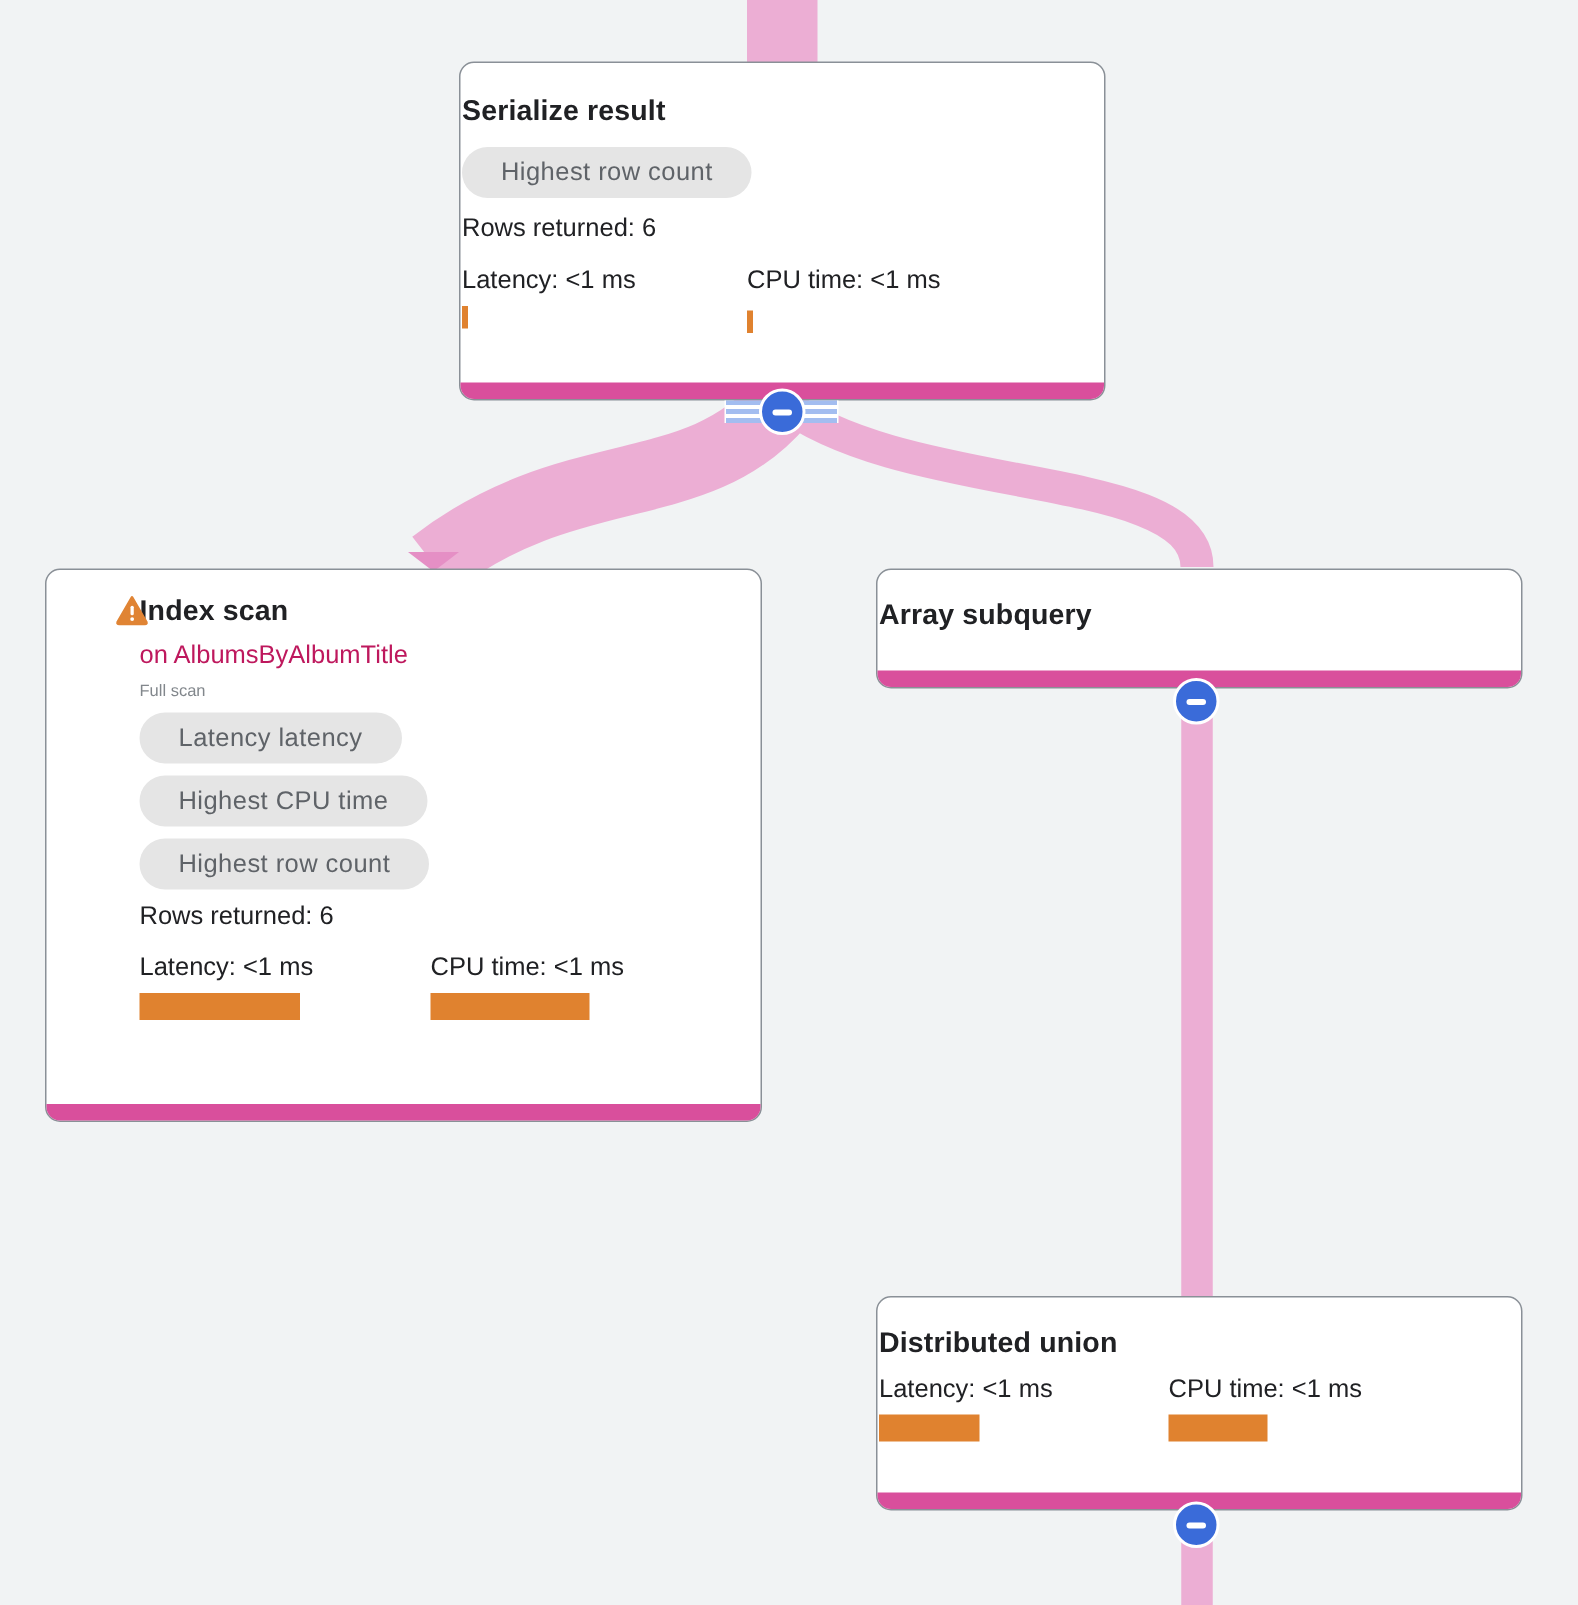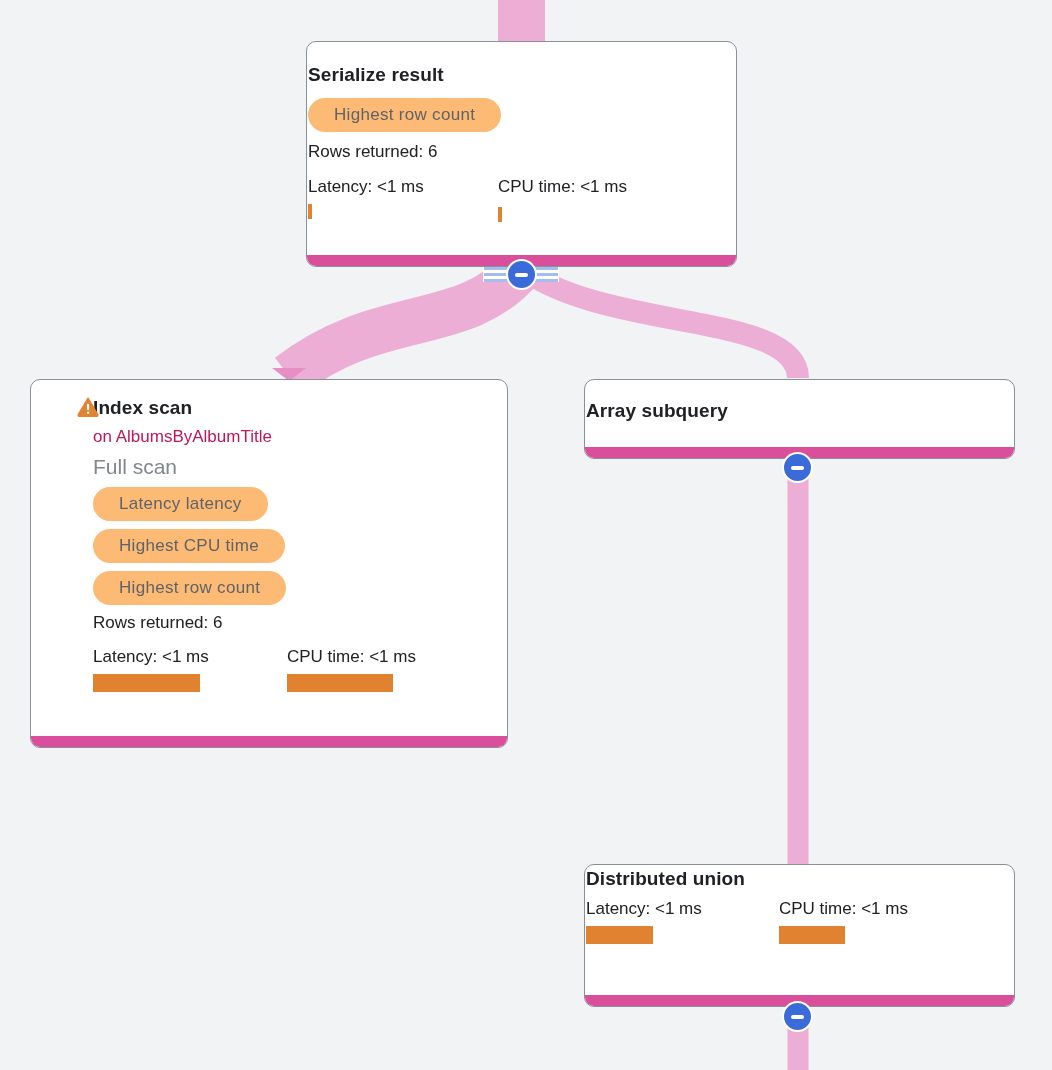--- a/index.html
+++ b/index.html
@@ -36,27 +36,27 @@
     font-weight: 600;
     letter-spacing: 0.1px;
     color: #202124;
   }
   .node-subtitle {
     font-size: 17px;
     color: #be185d;
     margin-top: 8px;
   }
   .scan-type {
-    font-size: 21px;
+    font-size: 11px;
     color: #82878c;
     margin-top: 8px;
   }
   .pill {
     display: inline-block;
-    background: #fdba74;
+    background: #e5e5e5;
     color: #5f6368;
     border-radius: 17px;
     font-size: 17px;
     font-weight: 500;
     letter-spacing: 0.3px;
     padding: 7px 26px;
     line-height: 20px;
   }
   .pill-stack .pill { margin-bottom: 8px; }
   .pill-stack { display: flex; flex-direction: column; align-items: flex-start; }
@@ -192,21 +192,21 @@
   </div>
 
   <div class="collapse-wrap" style="left:782px; top:452px;">
     <span class="collapse-btn">
       <span class="minus"></span>
     </span>
   </div>
 
   <div class="node-card" style="left:584px; top:864px; width:431px; height:143px;">
     <div class="card-body">
-      <div class="node-title" style="margin-top:3px;">Distributed union</div>
+      <div class="node-title" style="margin-top:20px;">Distributed union</div>
       <div class="metrics" style="margin-top:9px;">
         <div style="width:193px;">
           <div class="metric-label">Latency: &lt;1 ms</div>
           <div class="metric-bar" style="height: 18px; width: 67px;"></div>
         </div>
         <div>
           <div class="metric-label">CPU time: &lt;1 ms</div>
           <div class="metric-bar" style="height: 18px; width: 66px;"></div>
         </div>
       </div>

